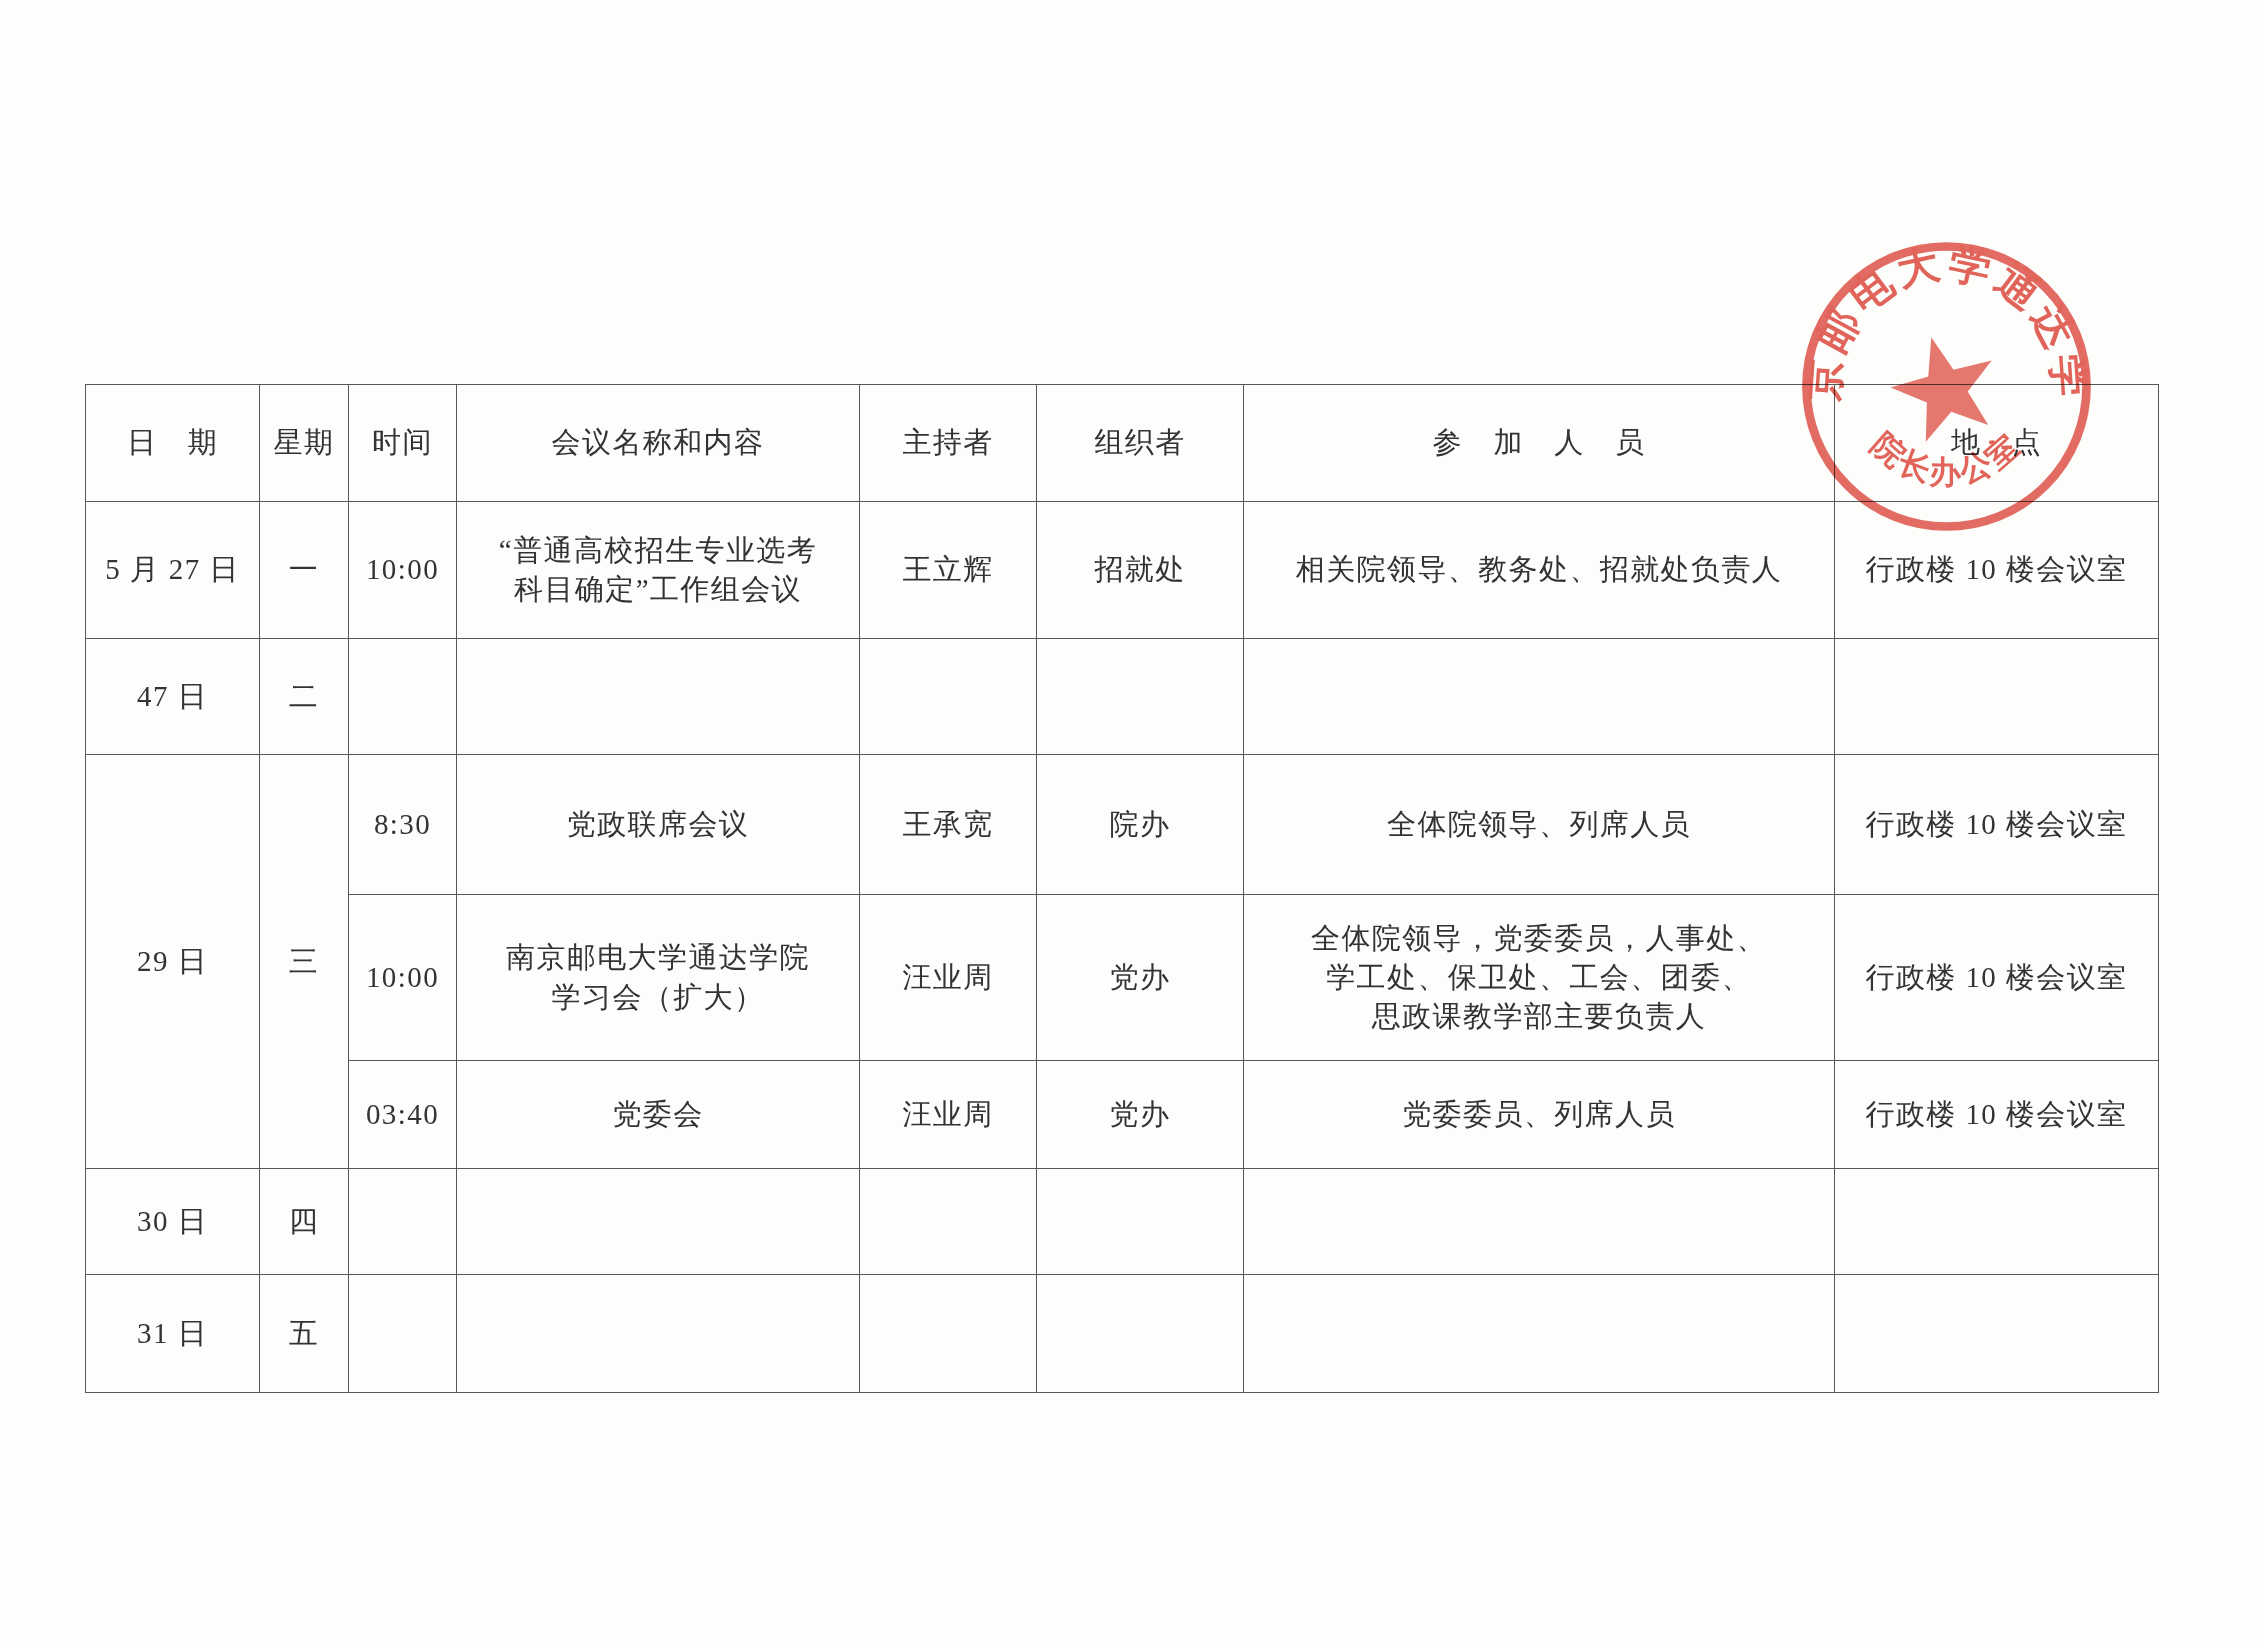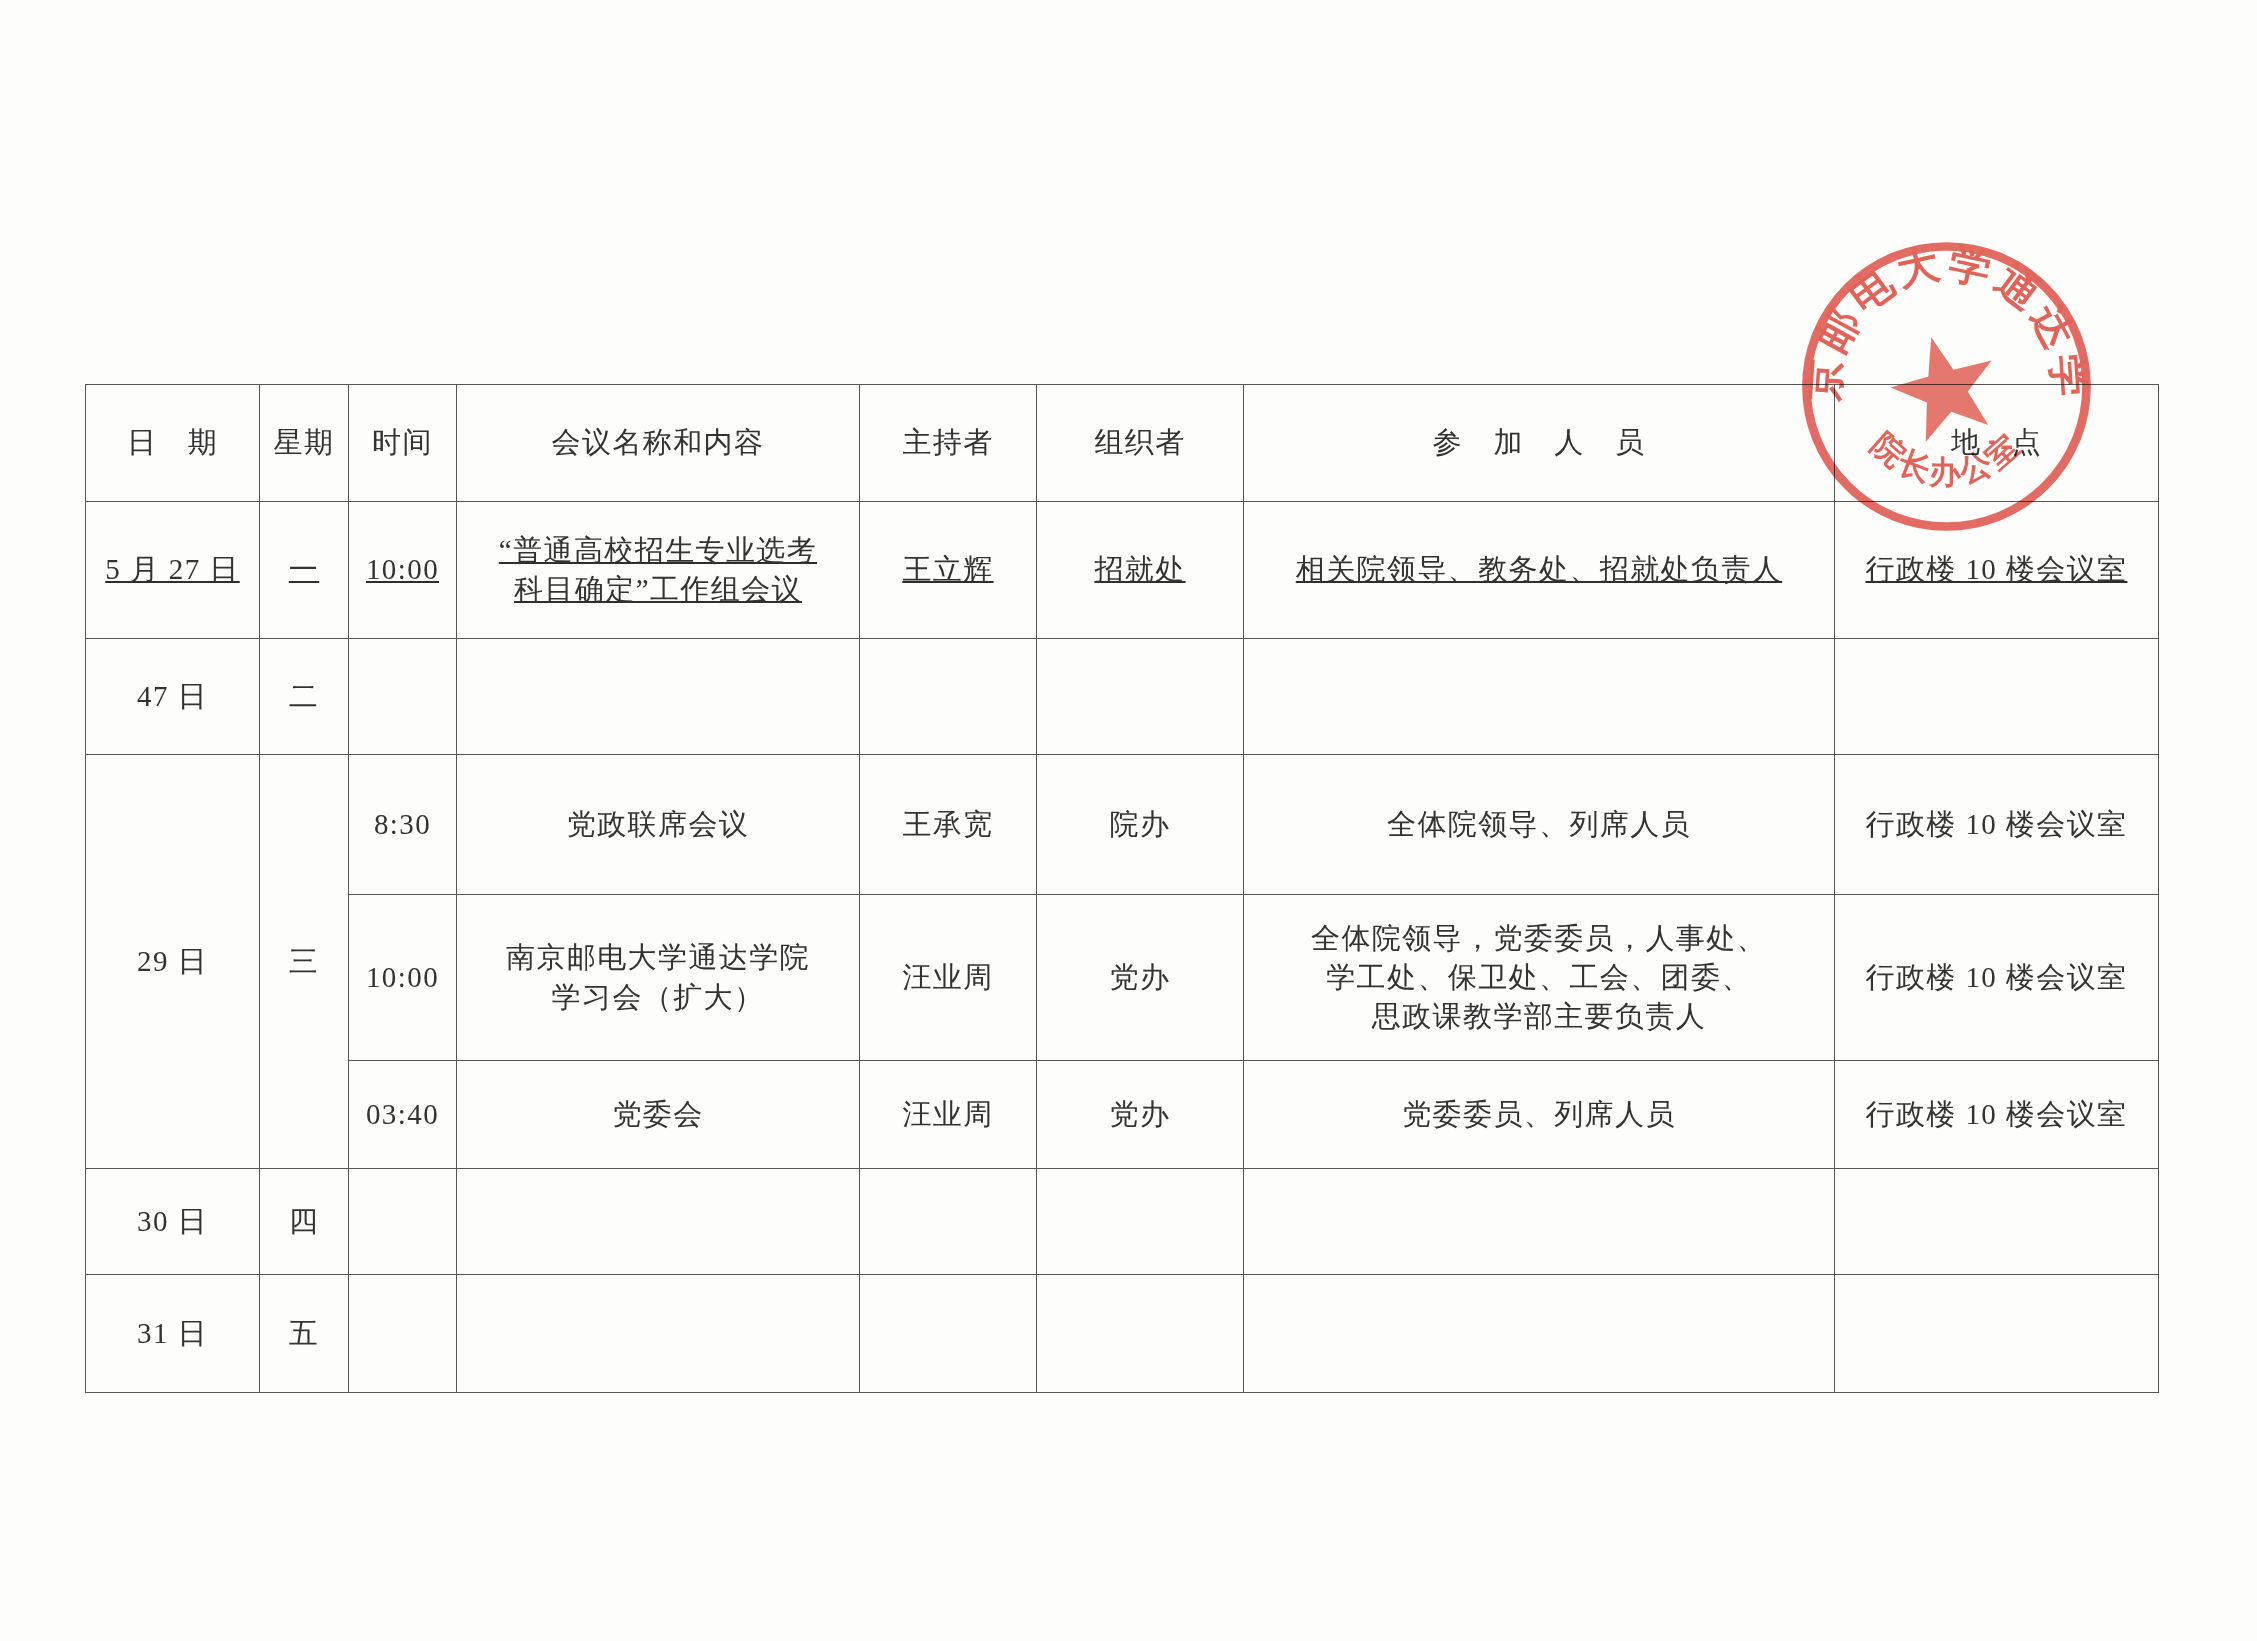--- a/index.html
+++ b/index.html
@@ -35,21 +35,21 @@
     vertical-align:middle;
     font-size:29px;
     font-weight:normal;
     letter-spacing:1.4px;
     padding:5.8px 9.7px;
     line-height:1.35;
     color:#333;
   }
   .pre{white-space:pre-line;}
   tr.r-head{height:117px;}
-  tr.r1{height:137px;text-decoration:underline;}
+  tr.r1{height:137px;}
   tr.r2{height:116px;}
   tr.r3a{height:140px;}
   tr.r3b{height:166px;}
   tr.r3c{height:108px;}
   tr.r4{height:106px;}
   tr.r5{height:118px;}
   .stamp{
     position:absolute;
     left:1792px;top:232px;
     width:309px;height:309px;

